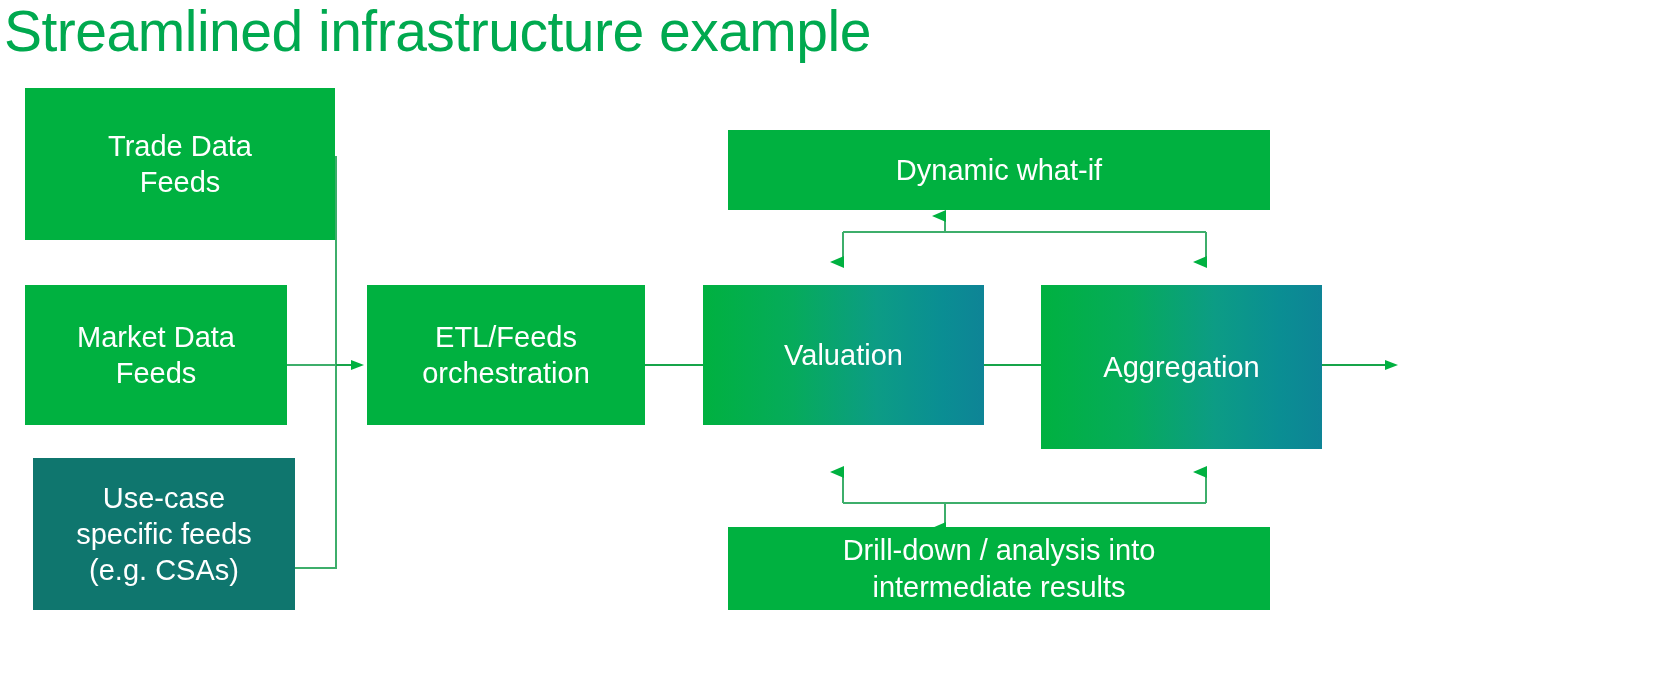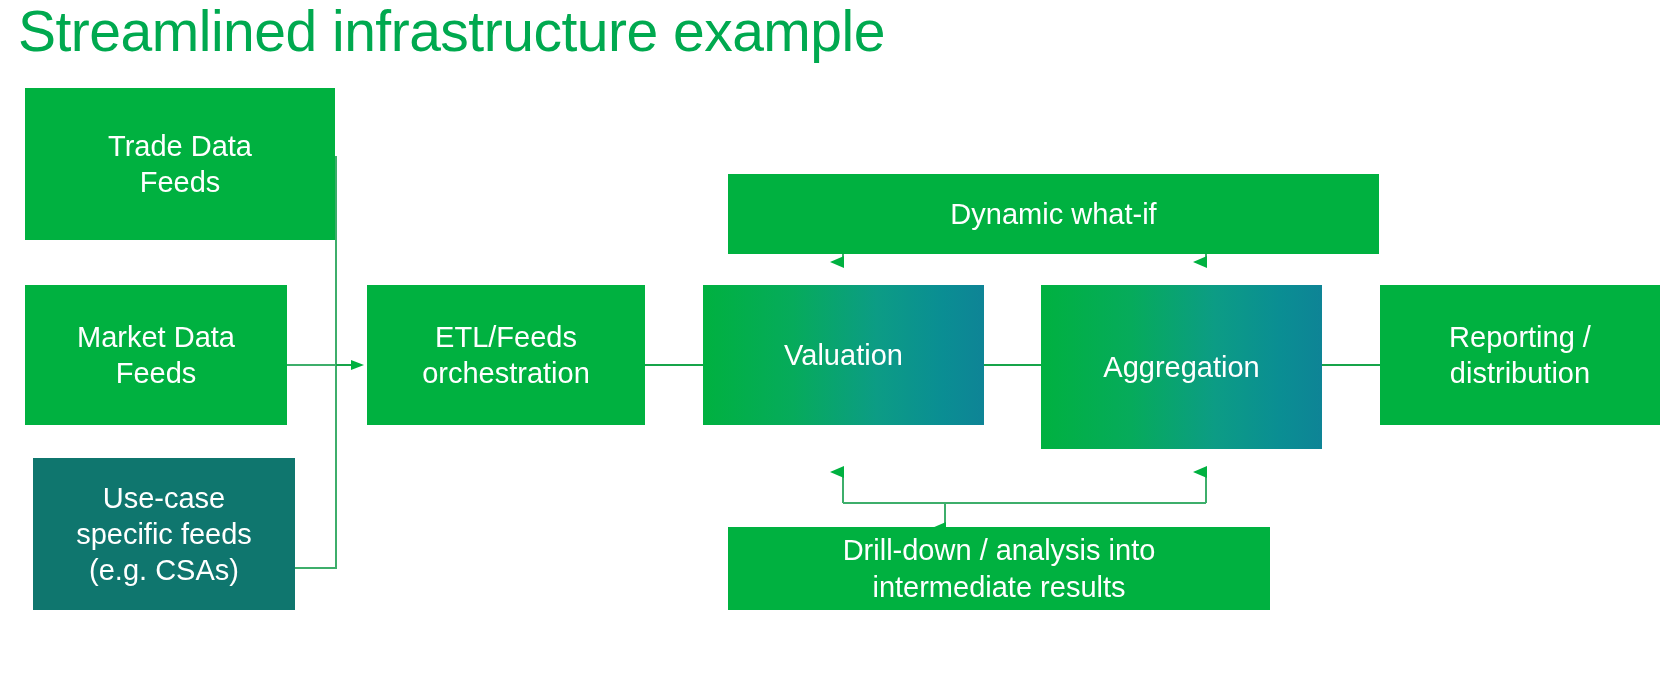--- a/index.html
+++ b/index.html
@@ -12,21 +12,21 @@
   }
   #canvas {
     position: relative;
     width: 1673px;
     height: 678px;
     background: #ffffff;
     overflow: hidden;
   }
   #title {
     position: absolute;
-    left: 18px;
+    left: 4px;
     top: 2px;
     font-size: 57px;
     line-height: 1.05;
     color: #00A94F;
     font-weight: 400;
     letter-spacing: -0.5px;
     white-space: nowrap;
   }
   .node {
     position: absolute;
@@ -128,35 +128,31 @@
     <span>Use-case
 specific feeds
 (e.g. CSAs)</span>
   </div>
 
   <div class="node fill-green" style="left:367px; top:285px; width:278px; height:140px;">
     <span>ETL/Feeds
 orchestration</span>
   </div>
 
-  <div class="node fill-green" style="left:728px; top:130px; width:651px; height:80px;margin-top:44px;">
+  <div class="node fill-green" style="left:728px; top:130px; width:542px; height:80px;">
     <span>Dynamic what-if</span>
   </div>
 
   <div class="node fill-grad" style="left:703px; top:285px; width:281px; height:140px;">
     <span>Valuation</span>
   </div>
 
   <div class="node fill-grad" style="left:1041px; top:285px; width:281px; height:164px;">
     <span>Aggregation</span>
   </div>
 
   <div class="node fill-green" style="left:728px; top:527px; width:542px; height:83px;">
     <span>Drill-down / analysis into
 intermediate results</span>
   </div>
 
-  <div class="node fill-green" style="left:1380px; top:285px; width:280px; height:140px;">
-    <span>Reporting /
-distribution</span>
-  </div>
 
 </div>
 
 </body></html>

